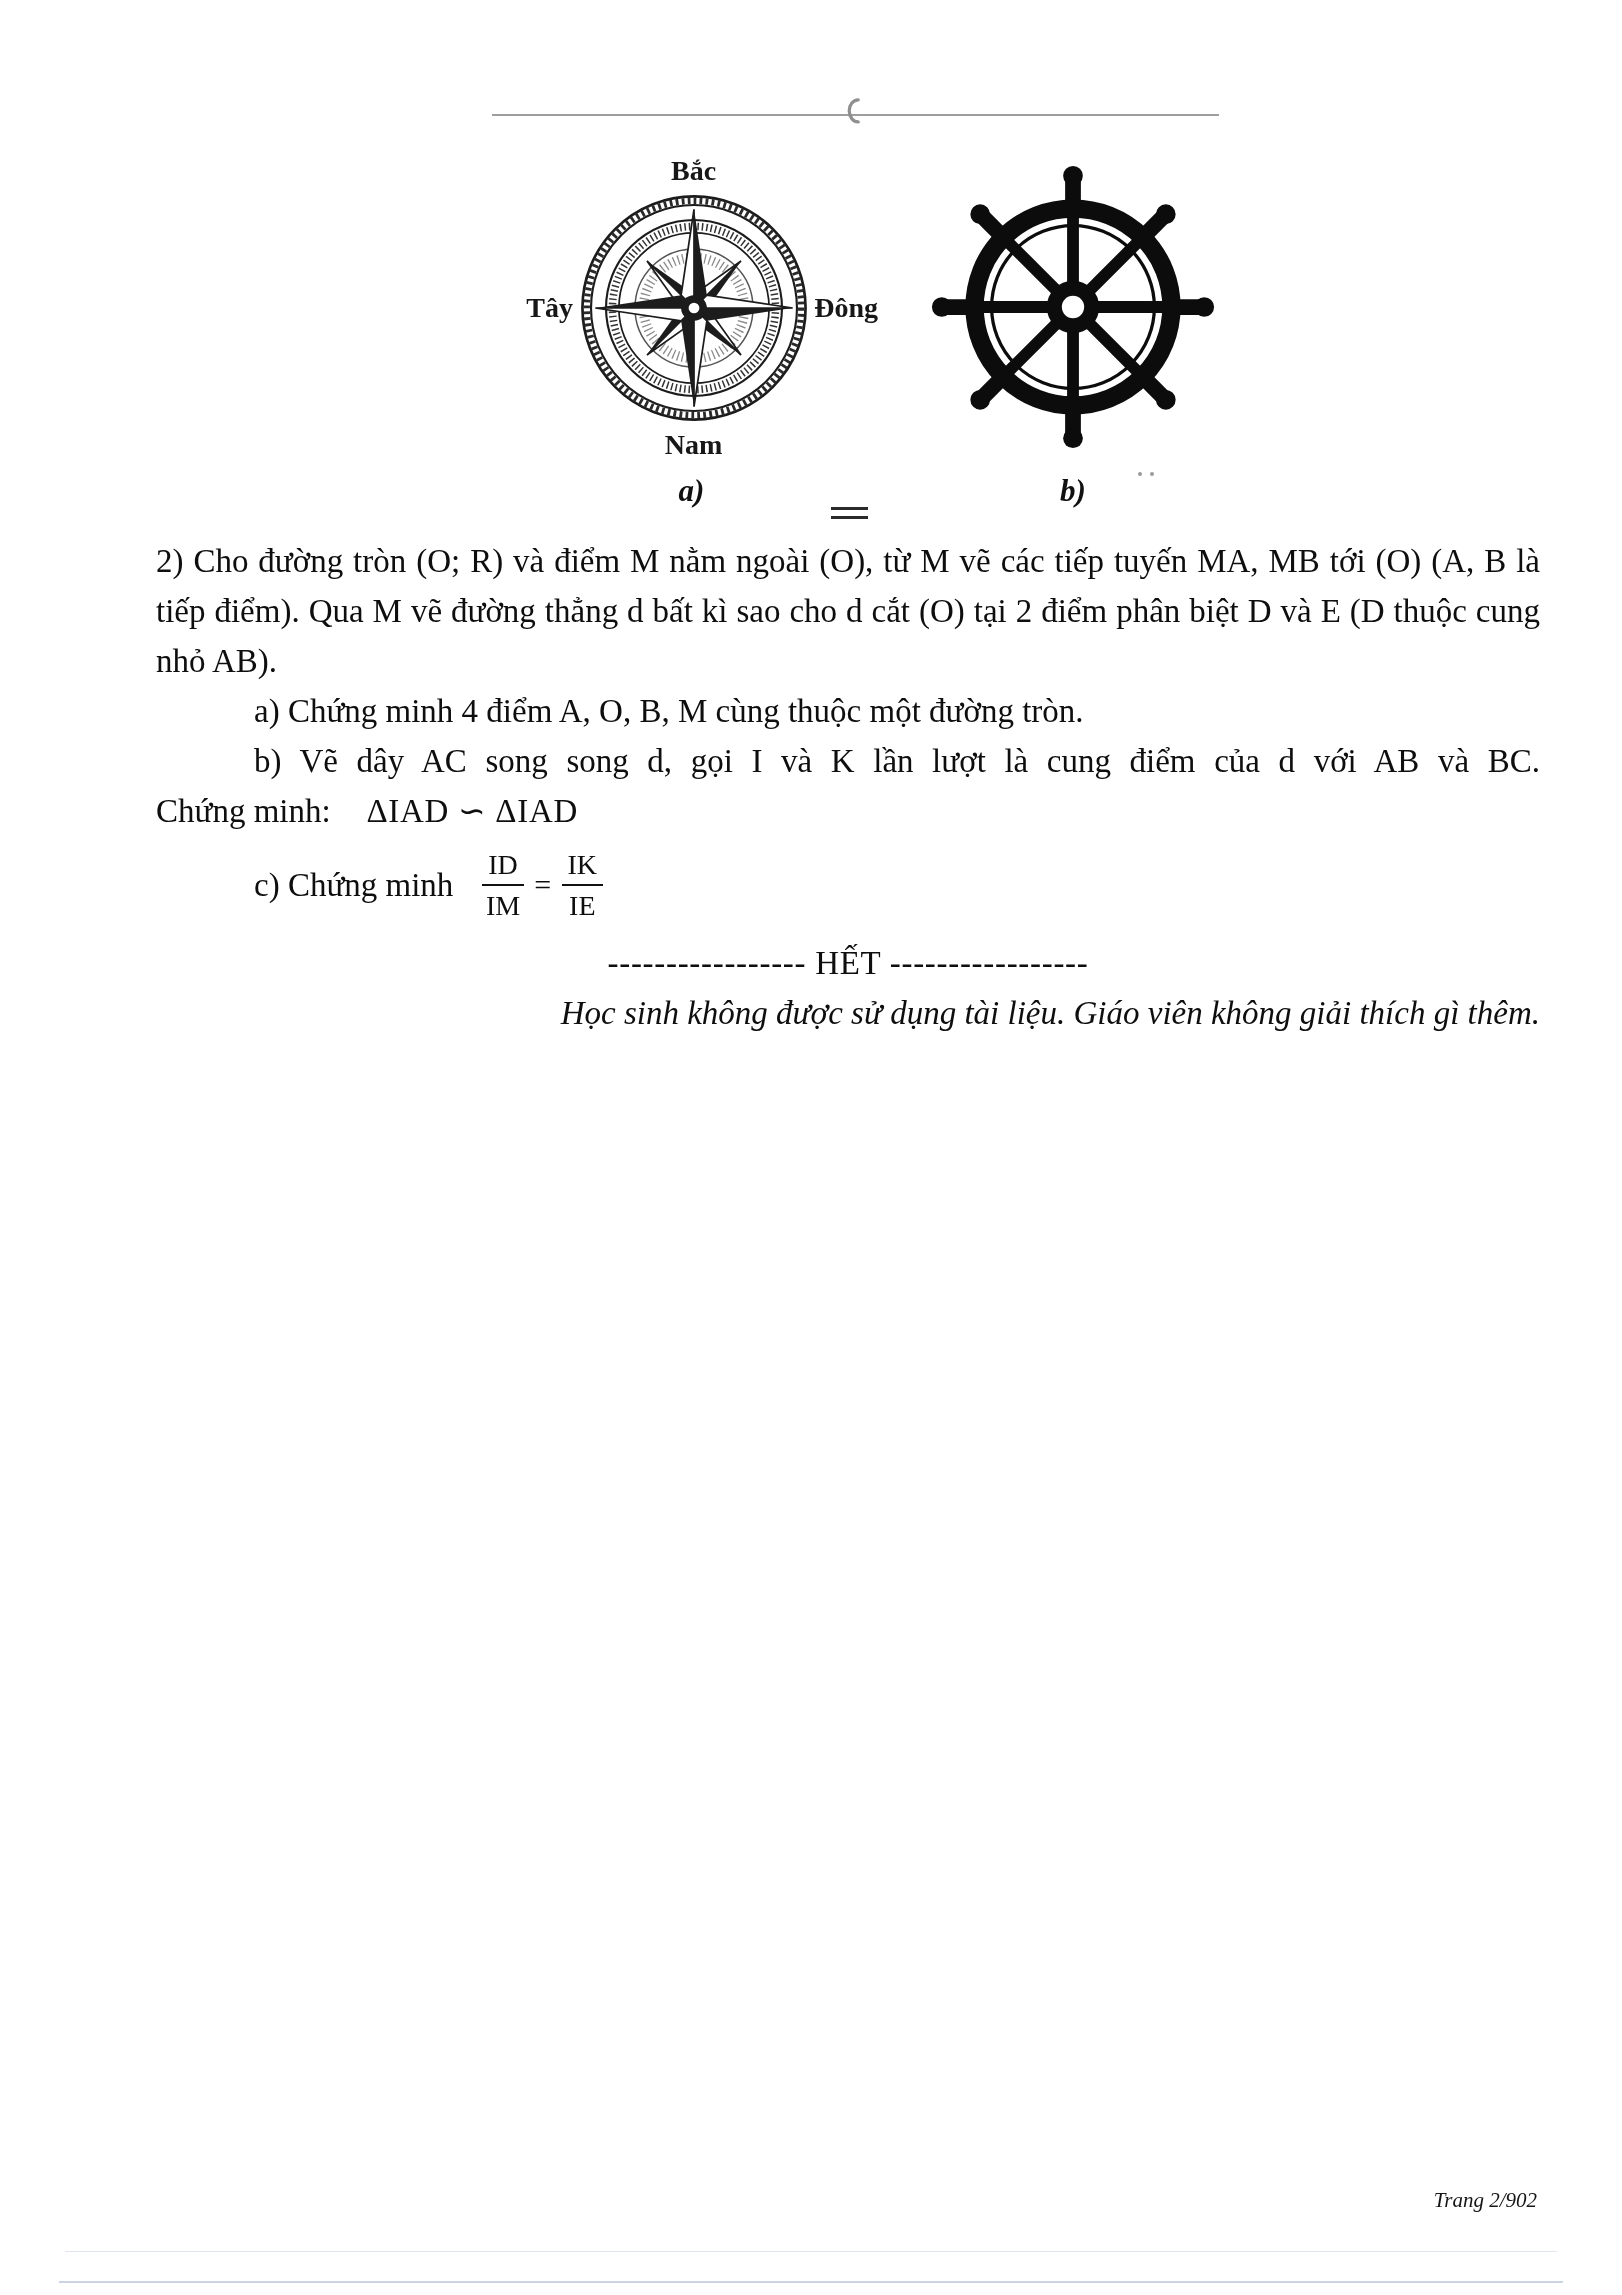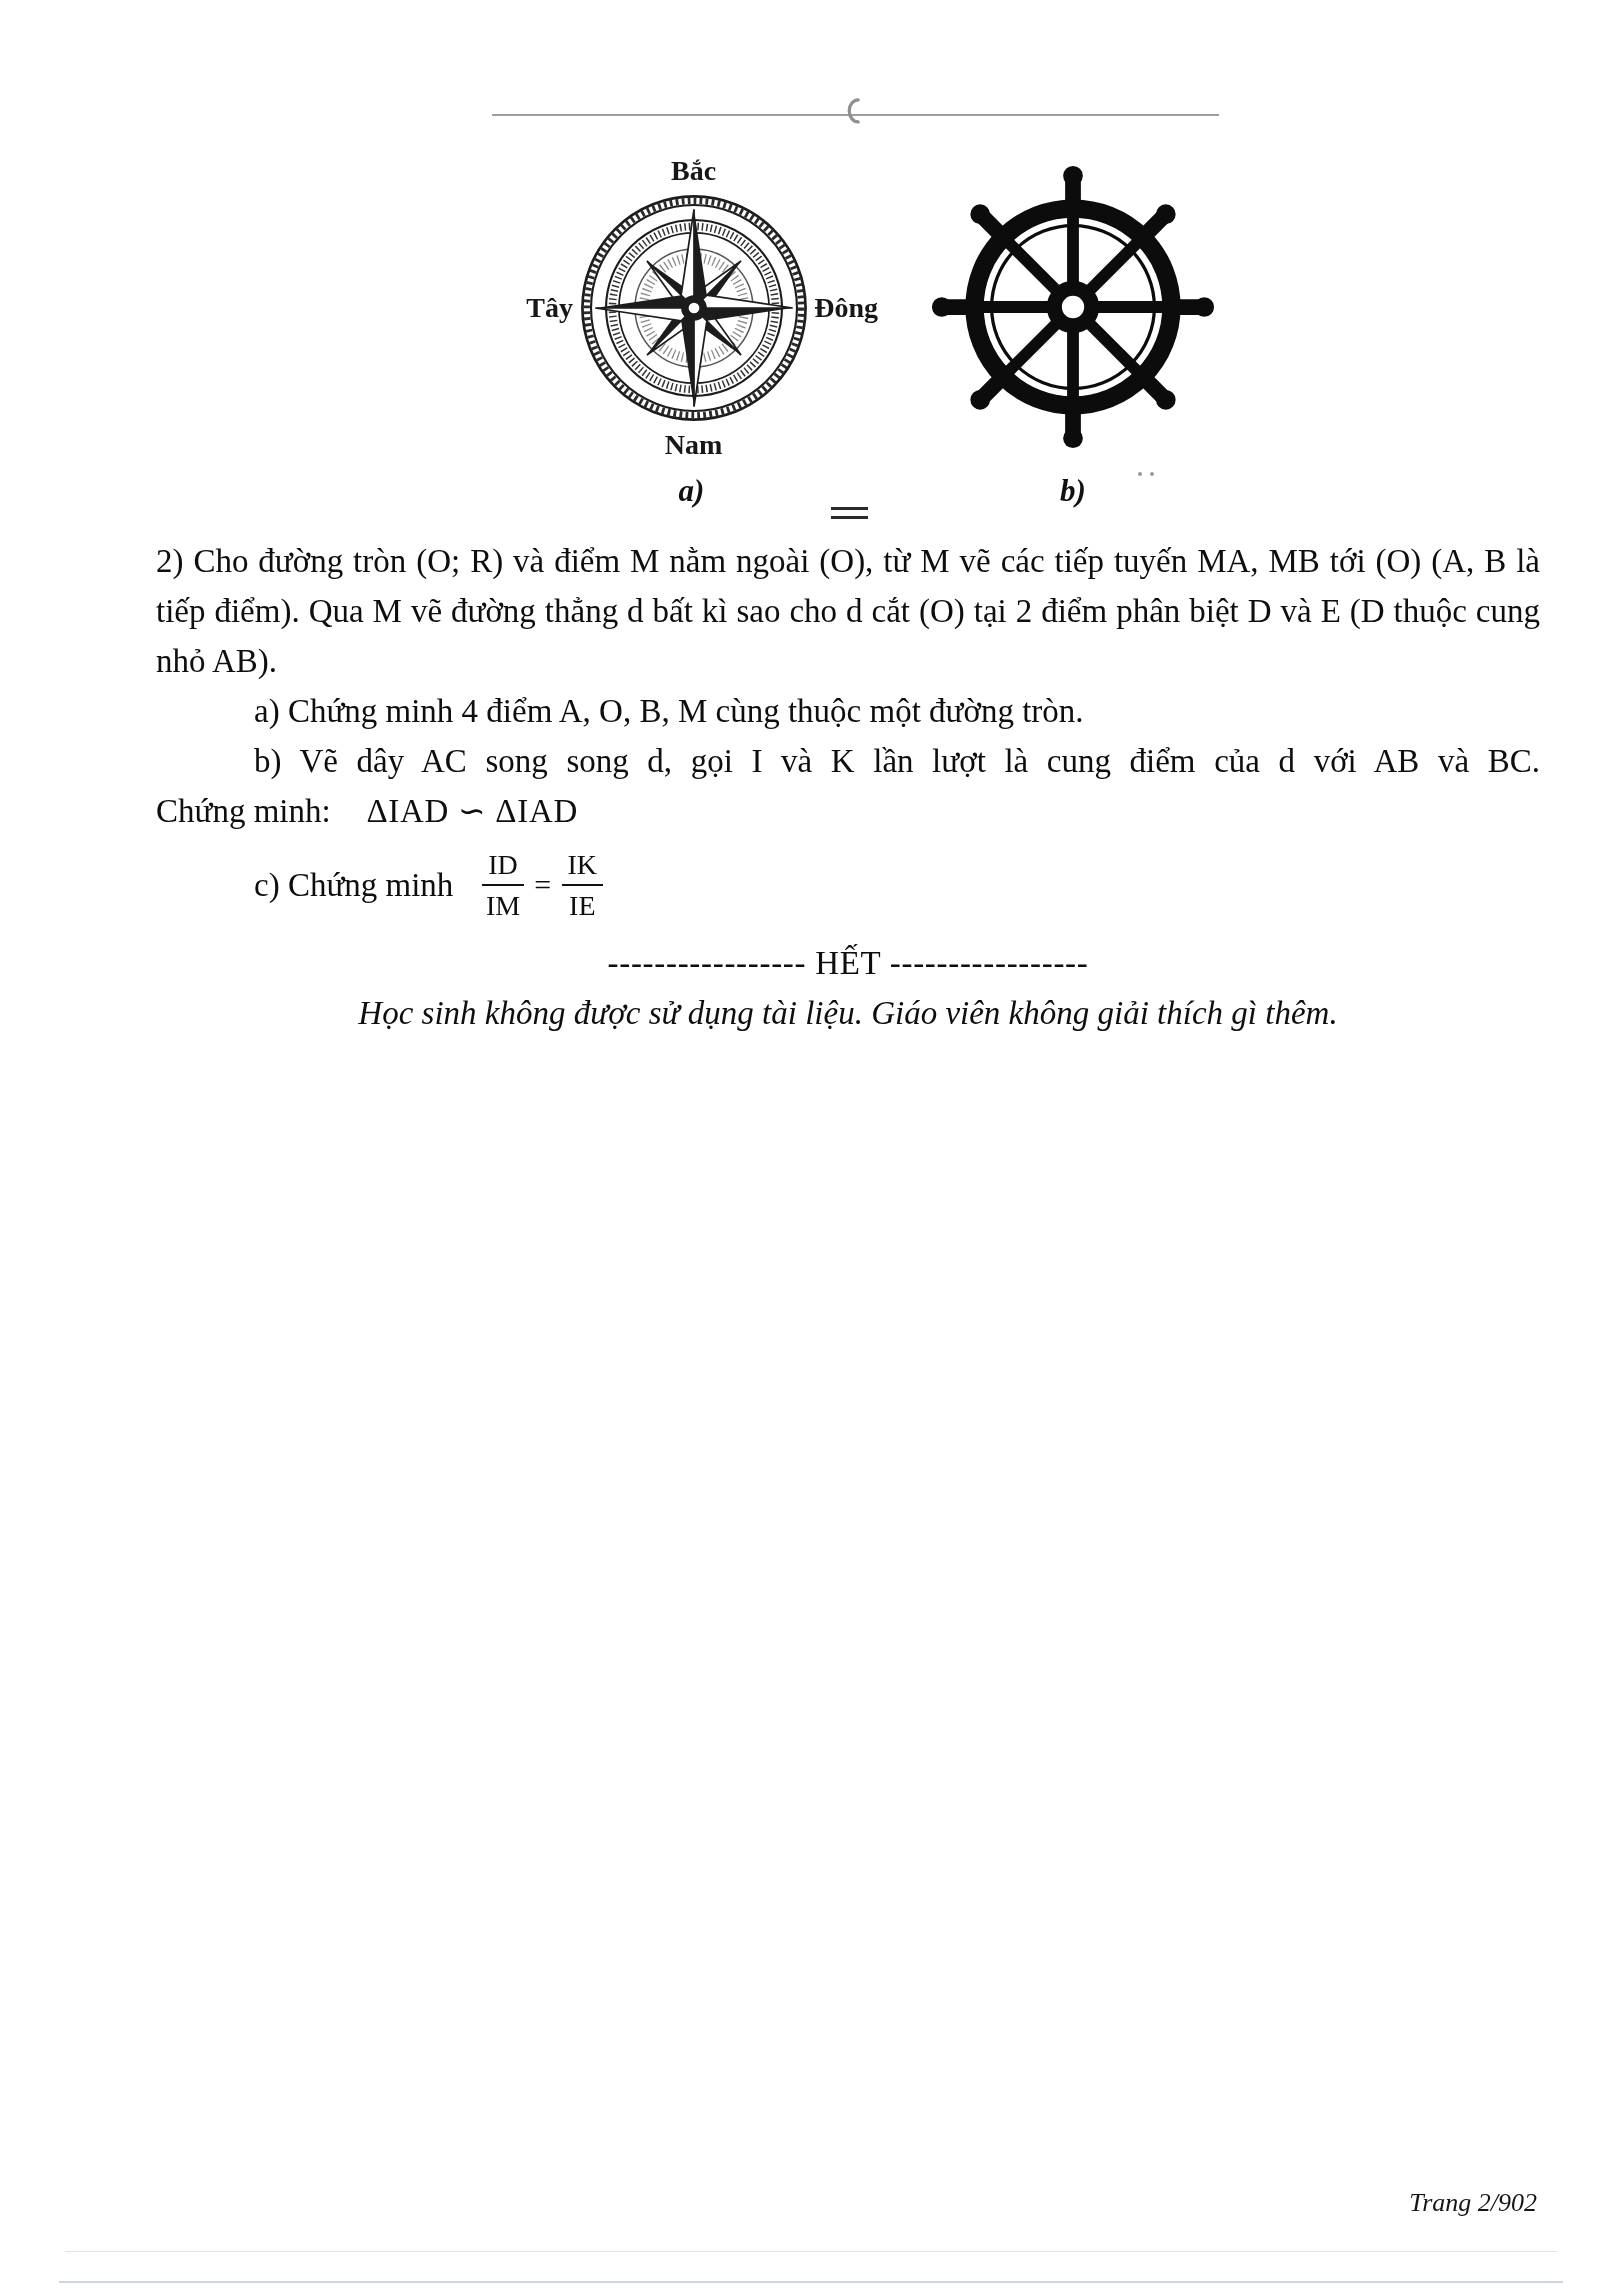--- a/index.html
+++ b/index.html
@@ -52,26 +52,26 @@
   .similarity-span { margin-left:27.5px; letter-spacing:0.7px; }
   .part-c-row {
     display:flex; align-items:center; margin-left:98px; margin-top:10.5px; height:77px;
   }
   .part-c-prefix { margin-right:29px; }
   .frac { display:inline-block; text-align:center; font-size:28px; line-height:1.12; }
   .frac-num { display:block; border-bottom:2px solid #111; padding:0 5.9px 3.9px; }
   .frac-den { display:block; padding-top:3.9px; }
   .equals-span { margin:0 10.5px; font-size:30px; }
   .end-line { text-align:center; margin-top:14.4px; letter-spacing:0.7px; }
-  .note-line { text-align:center; font-style:italic; }
+  .note-line { text-align:right; font-style:italic; }
 
   
   .footer-page {
     position:absolute; right:85px; top:2188px;
-    font-size:26px; font-style:italic; color:#161616;
+    font-size:21px; font-style:italic; color:#161616;
   }
   .bottom-rule-1 { position:absolute; left:65px; right:65px; top:2251px; height:1.3px; background:#dfe4ed; }
   .bottom-rule-2 { position:absolute; left:59px; right:59px; top:2281px; height:2px; background:#ccd4e3; }
 </style>
 </head>
 <body>
 
 <div class="page">
 
   <div class="figure-block">

